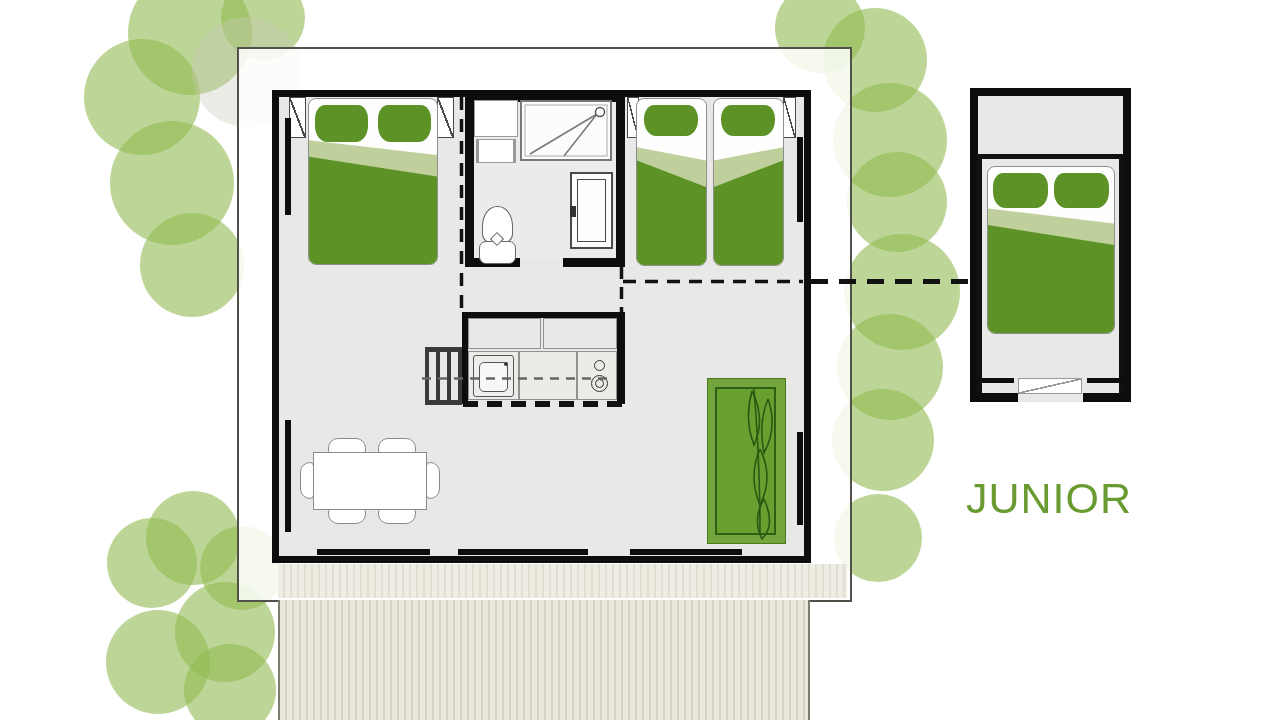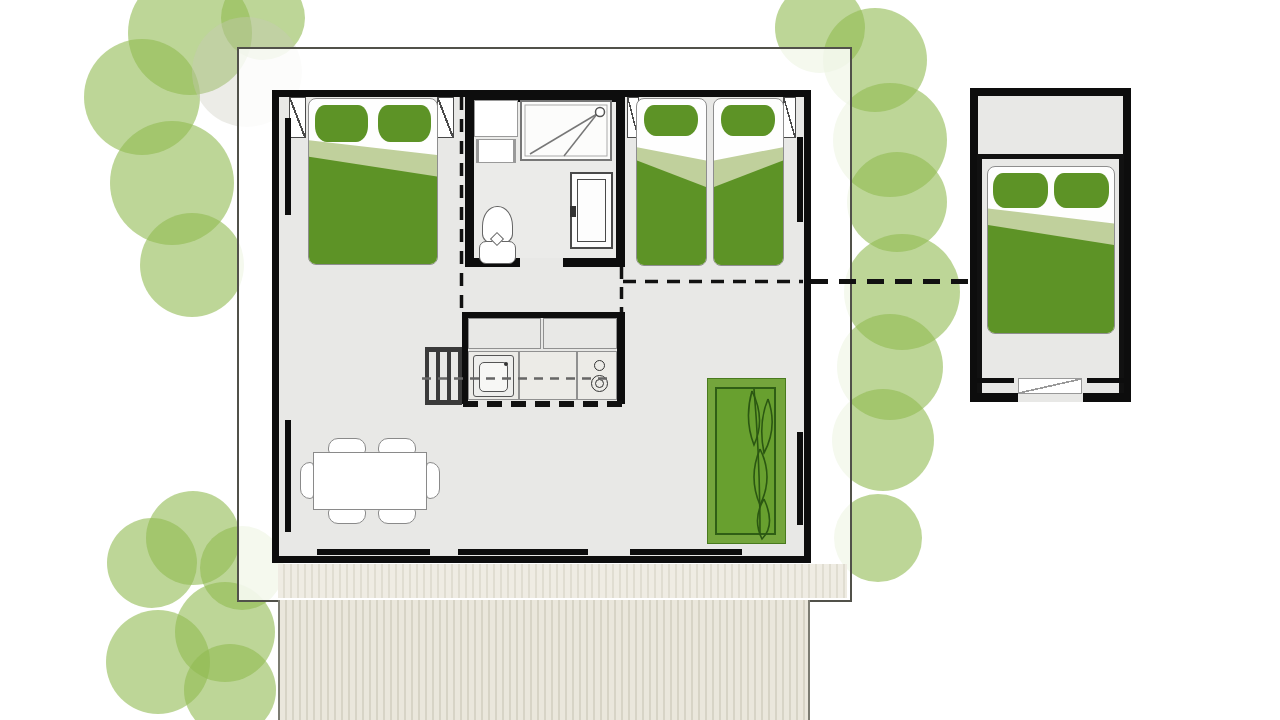--- a/index.html
+++ b/index.html
@@ -188,14 +188,15 @@
 
   <svg class="abs" style="left:0;top:0;z-index:8;" width="1280" height="720" viewBox="0 0 1280 720">
     <line x1="461.5" y1="97" x2="461.5" y2="313" stroke="#111" stroke-width="3.5" stroke-dasharray="13 9"></line>
     <line x1="621.5" y1="267" x2="621.5" y2="312" stroke="#111" stroke-width="3.5" stroke-dasharray="12 8"></line>
     <line x1="623" y1="281.5" x2="803" y2="281.5" stroke="#111" stroke-width="3.5" stroke-dasharray="13 9"></line>
     <line x1="811" y1="281.5" x2="968" y2="281.5" stroke="#111" stroke-width="5" stroke-dasharray="17 11"></line>
     <line x1="422" y1="378.5" x2="607" y2="378.5" stroke="#666" stroke-width="2.5" stroke-dasharray="9 7"></line>
     <line x1="463" y1="404" x2="625" y2="404" stroke="#111" stroke-width="6" stroke-dasharray="15 9"></line>
   </svg>
 
+  <div class="abs junior-label" style="left:966px;top:474px;z-index:9;">JUNIOR</div>
 
 </div>
 
 </body></html>

